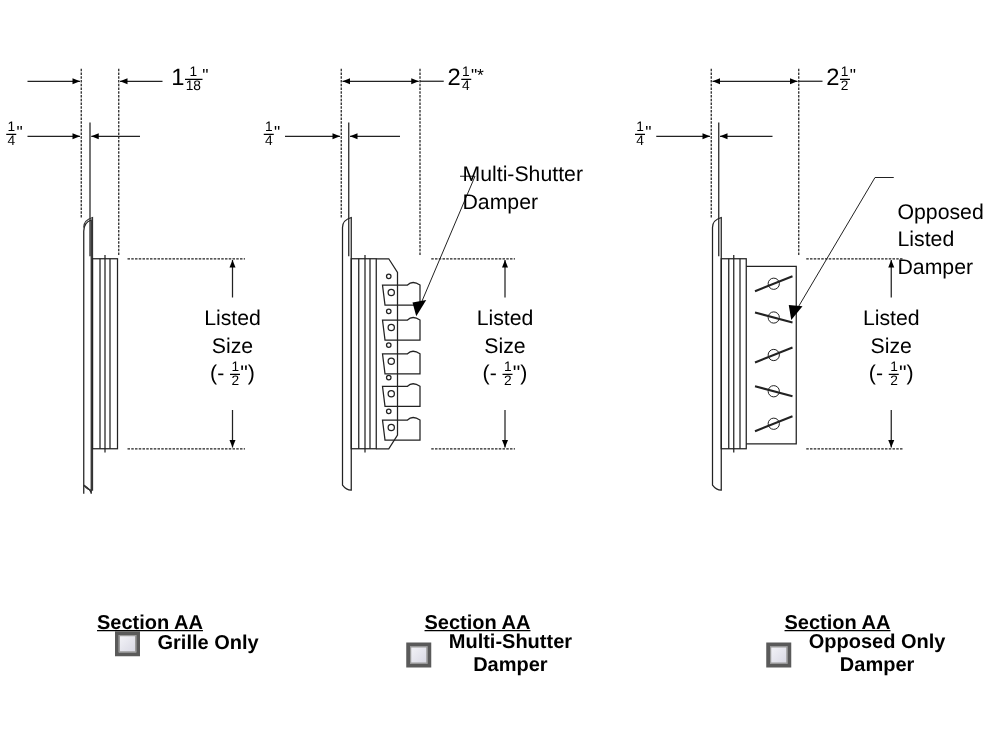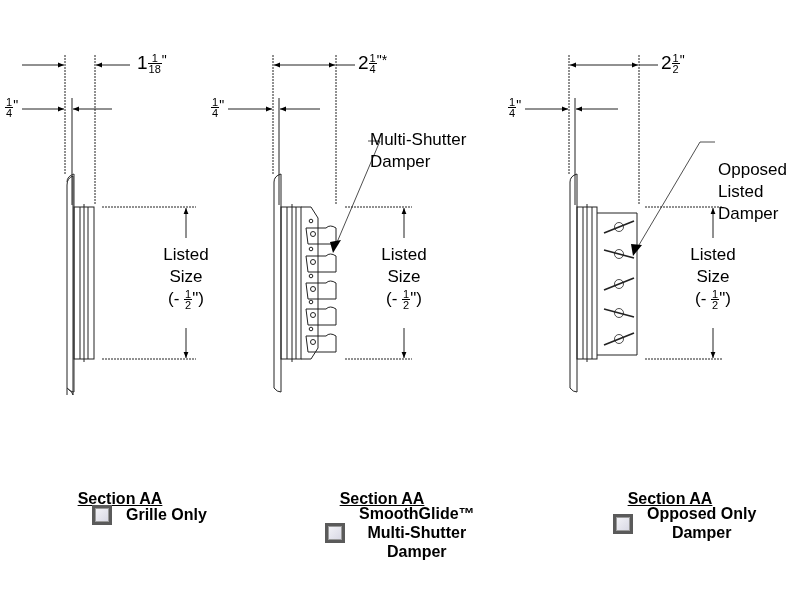--- a/index.html
+++ b/index.html
@@ -181,21 +181,20 @@
 
 <div class="option" style="left:47px; top:504px;">
   <div class="checkbox"></div>
   <div class="opt-label">
       <div>Grille Only</div>
     </div>
 </div>
 <div class="option" style="left:280px; top:504px;">
   <div class="checkbox"></div>
   <div class="opt-label">
-    <div>SmoothGlide™</div>
     <div>Multi-Shutter</div>
     <div>Damper</div>
   </div>
 </div>
 <div class="option" style="left:568px; top:504px;">
   <div class="checkbox"></div>
   <div class="opt-label">
     <div>Opposed Only</div>
     <div>Damper</div>
   </div>

